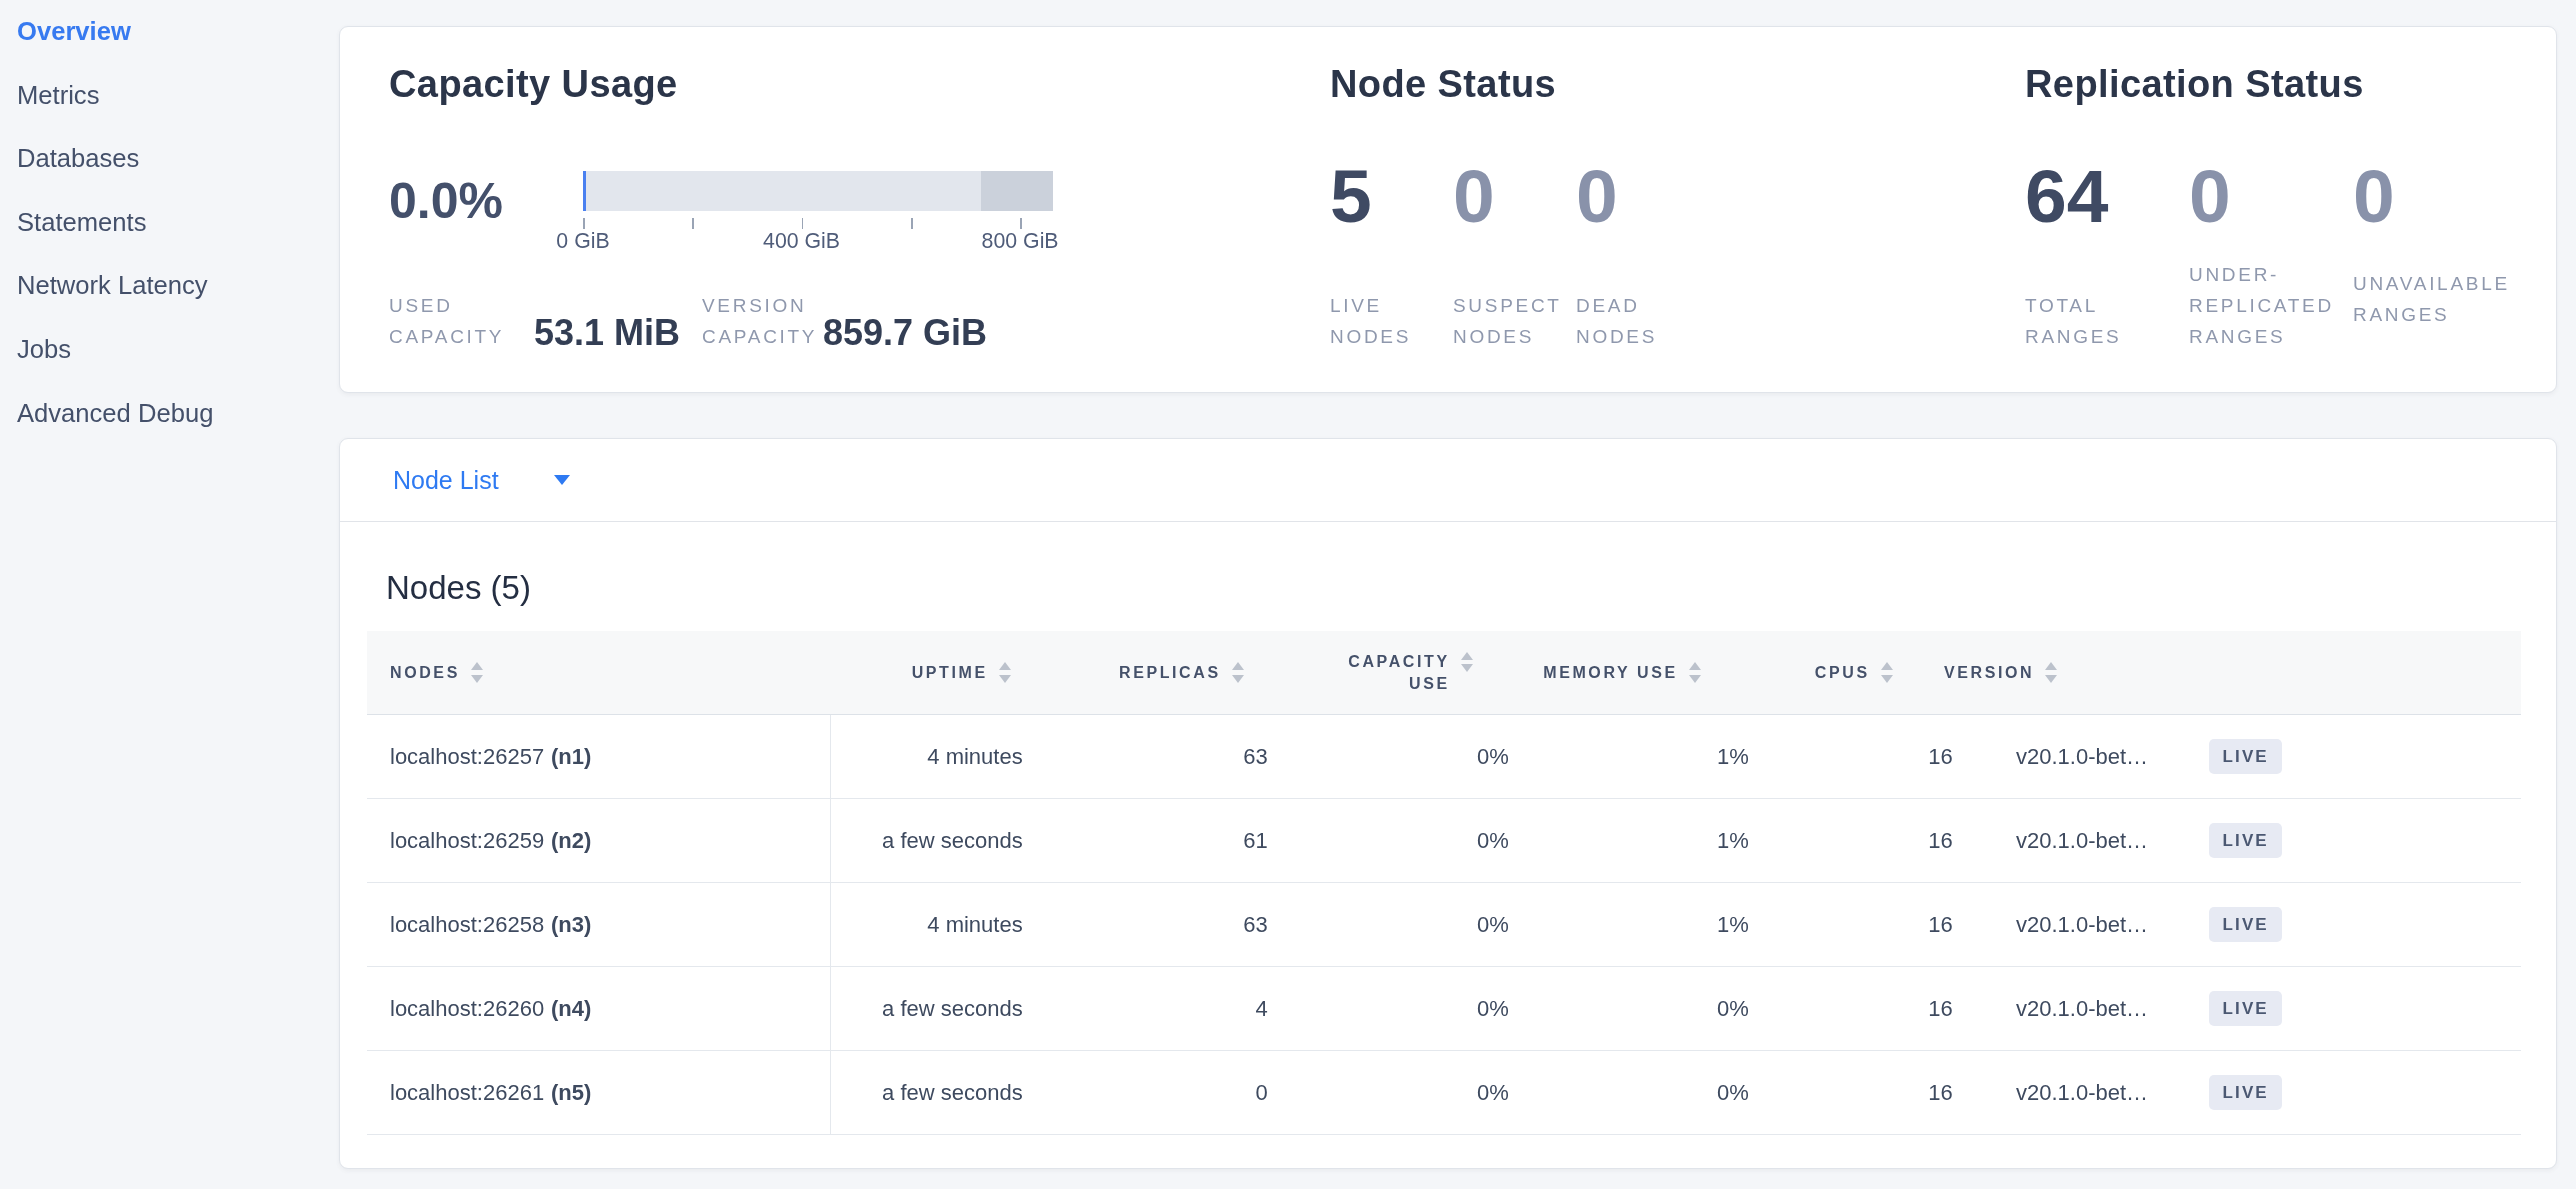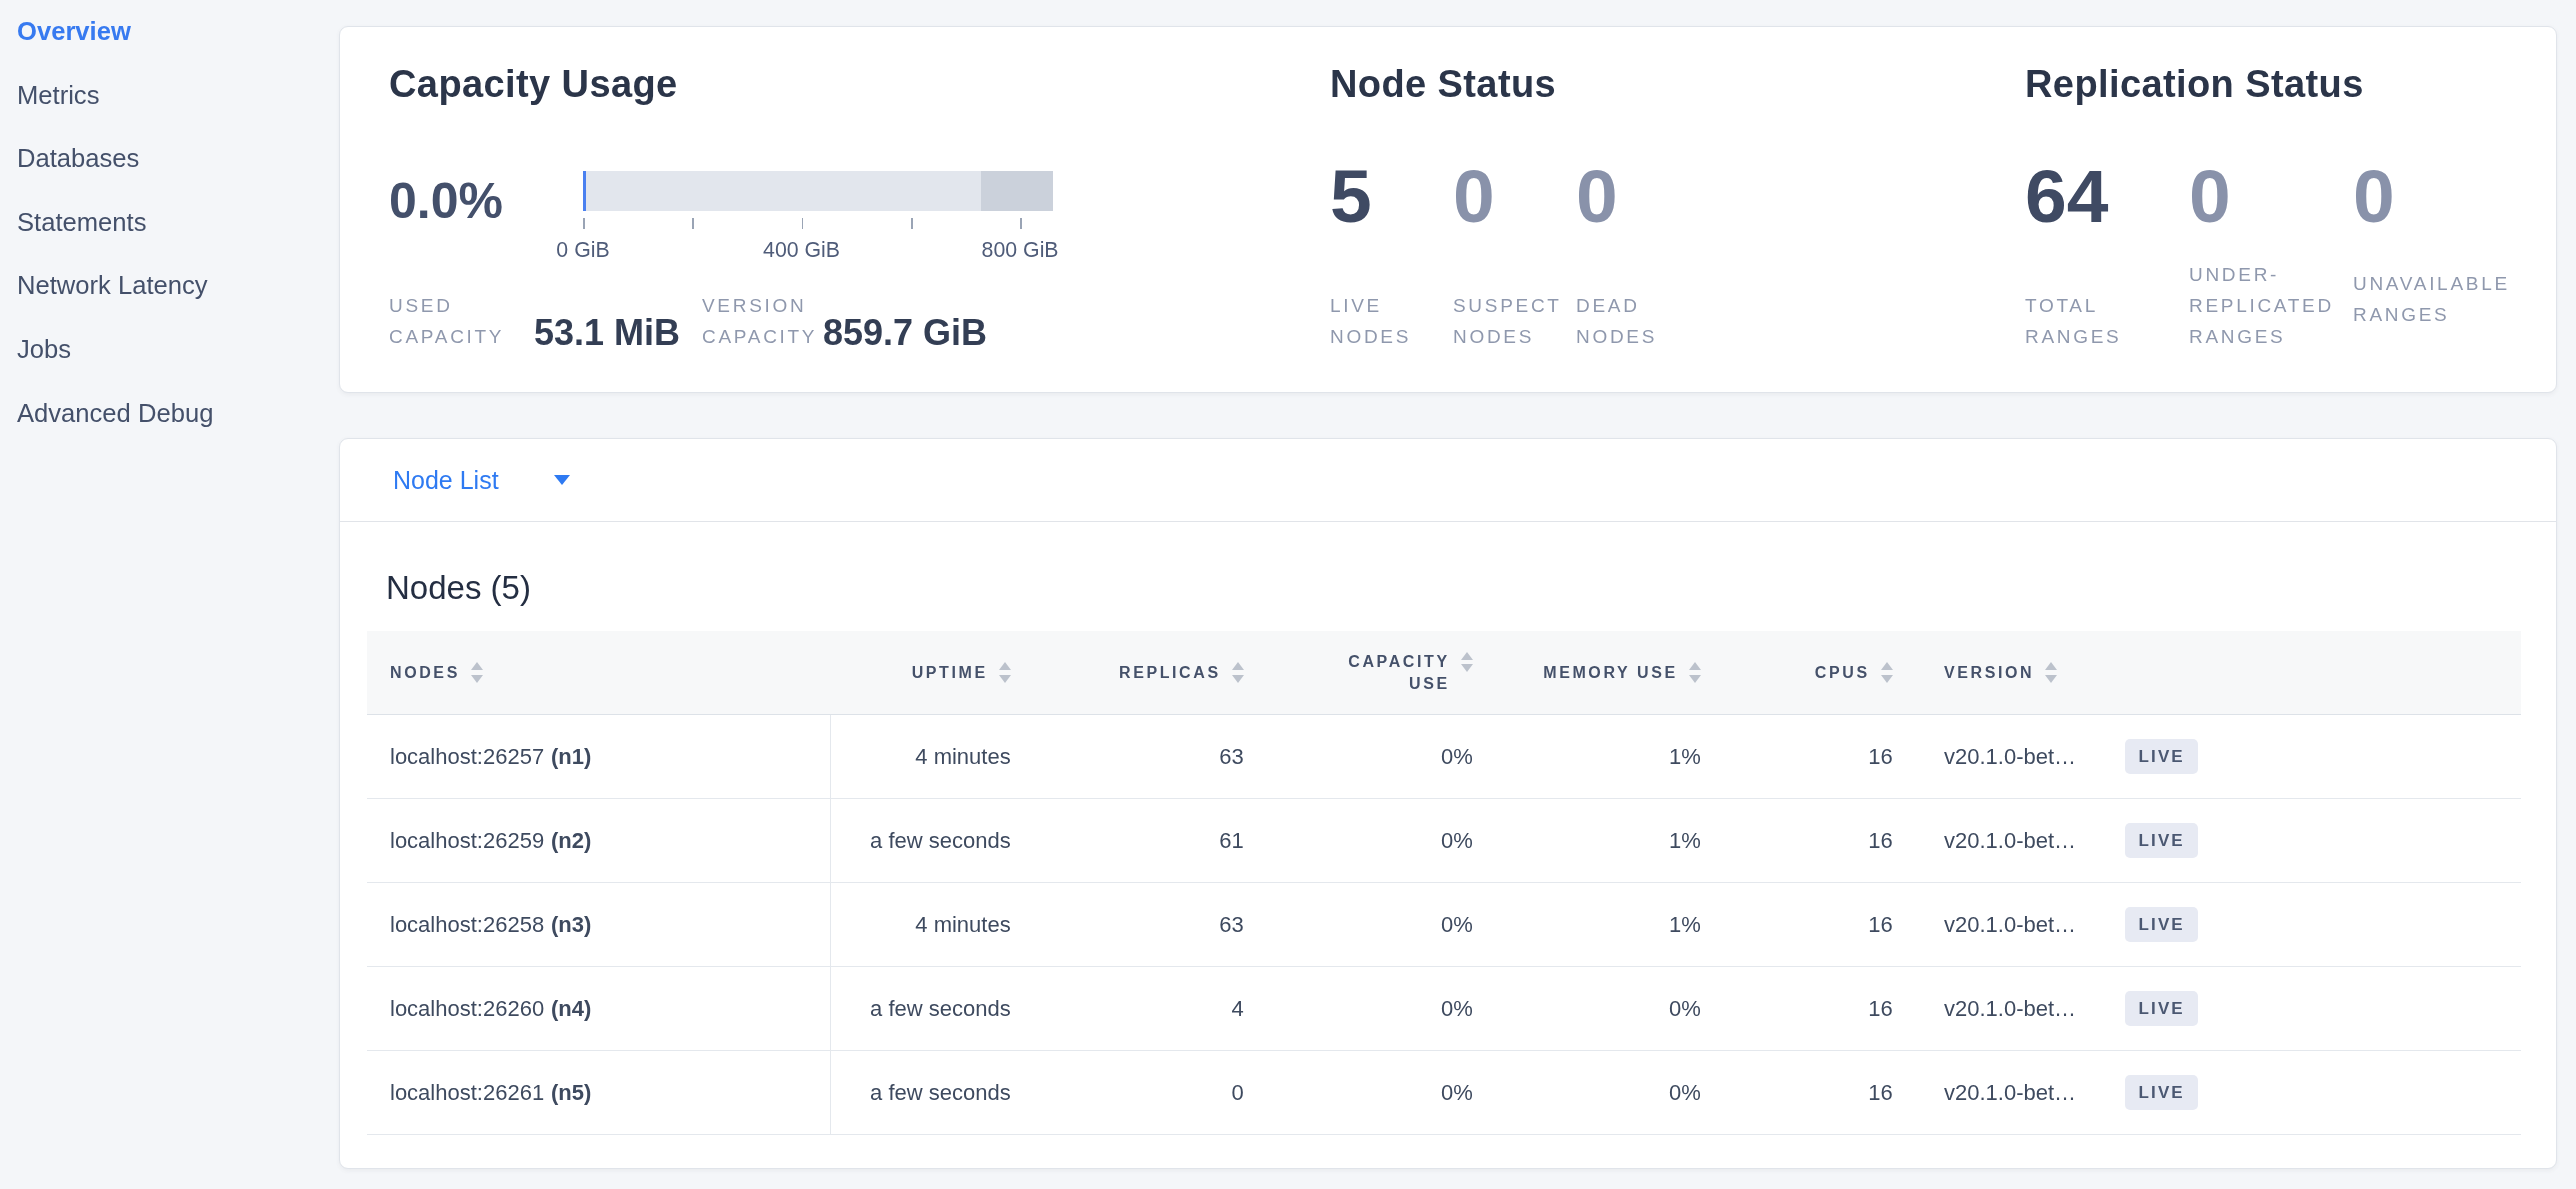--- a/index.html
+++ b/index.html
@@ -42,40 +42,40 @@
   .stat-labels { position:absolute; left:0; top:218px; height:107px; display:flex; }
   .stat-label { display:flex; flex-direction:column; justify-content:flex-end;
                 font-size:19px; letter-spacing:2.7px; line-height:31px; color:#8f98ad; }
 
   
   .cap-bar { position:absolute; left:194px; top:144px; width:470px; height:40px; background:#e2e6ed; }
   .cap-bar-used { position:absolute; left:0; top:0; width:3.4px; height:100%; background:#4a80f0; }
   .cap-bar-dark { position:absolute; right:0; top:0; width:15.3%; height:100%; background:#cbd1db; }
   .cap-axis { position:absolute; left:194px; top:191px; width:470px; height:60px; }
   .cap-tick { position:absolute; top:0; width:1.7px; height:11px; background:#9aa4b5; }
-  .cap-tick-label { position:absolute; top:20px; transform:translateX(-50%); font-size:21.3px; color:#4f5c79; white-space:nowrap; }
+  .cap-tick-label { position:absolute; top:11px; transform:translateX(-50%); font-size:21.3px; color:#4f5c79; white-space:nowrap; }
 
   .cap-stats { position:absolute; left:0; top:218px; height:107px; display:flex; align-items:flex-end; }
   .cap-value { font-size:36px; font-weight:700; color:#333e54; line-height:1; margin-bottom:1.7px; white-space:nowrap; }
 
   
   .nodelist-row { position:absolute; left:0; top:0; width:100%; height:83px;
                   border-bottom:1.7px solid #e1e4e9; display:flex; align-items:center; padding-left:53px; cursor:pointer;gap:35px; }
   .nodelist-label { font-size:25px; color:#2e7af2; }
   .caret-down { width:0; height:0; margin-left:20.5px;
                 border-left:8.5px solid transparent; border-right:8.5px solid transparent;
                 border-top:10.2px solid #2e7af2; }
 
   .nodes-title { position:absolute; left:46px; top:130px; font-size:33px; color:#242e42; }
 
   
   .ntable { position:absolute; left:27px; top:192px; width:2154px; }
   .trow { display:grid; grid-template-columns:464px 201px 233px 229px 228px 192px 183px 424px; }
   .thead { height:84px; background:#f7f8f9; border-bottom:1.7px solid #dde2e8; }
-  .tbodyrow { height:84px; border-bottom:1.7px solid #e4e8ed; background:#ffffff; cursor:pointer; }
+  .tbodyrow { height:84px; border-bottom:1.7px solid #e4e8ed; background:#ffffff; cursor:pointer;gap:12px; }
   .cell { display:flex; align-items:center; font-size:22px; color:#3e4a5f; overflow:hidden; white-space:nowrap; }
   .trow > .cell:nth-child(1) { padding-left:23px; }
   .tbodyrow > .cell:nth-child(1) { border-right:1.7px solid #e4e8ed; }
   .trow > .cell:nth-child(2),
   .trow > .cell:nth-child(3),
   .trow > .cell:nth-child(4),
   .trow > .cell:nth-child(5),
   .trow > .cell:nth-child(6) { justify-content:flex-end; padding-right:21.3px; }
   .trow > .cell:nth-child(7) { padding-left:30px; }
   .trow > .cell:nth-child(8) { padding-left:28px; }

